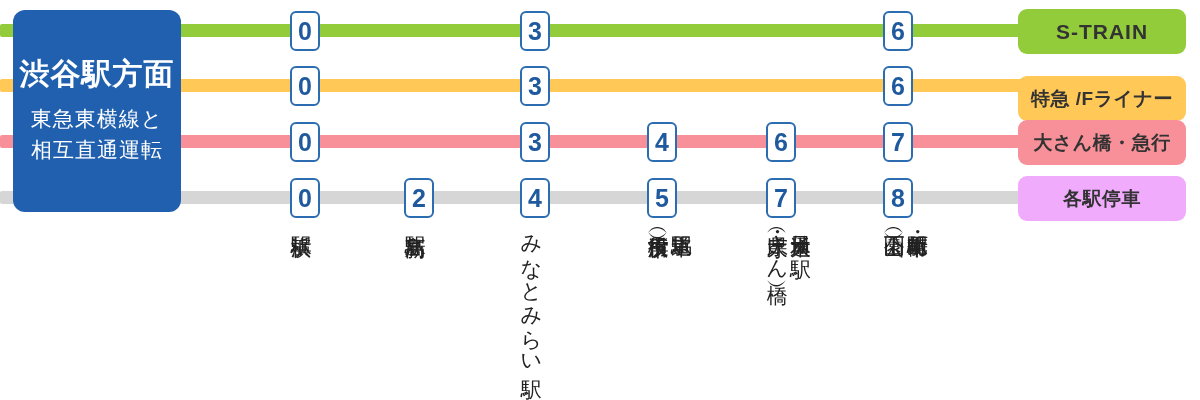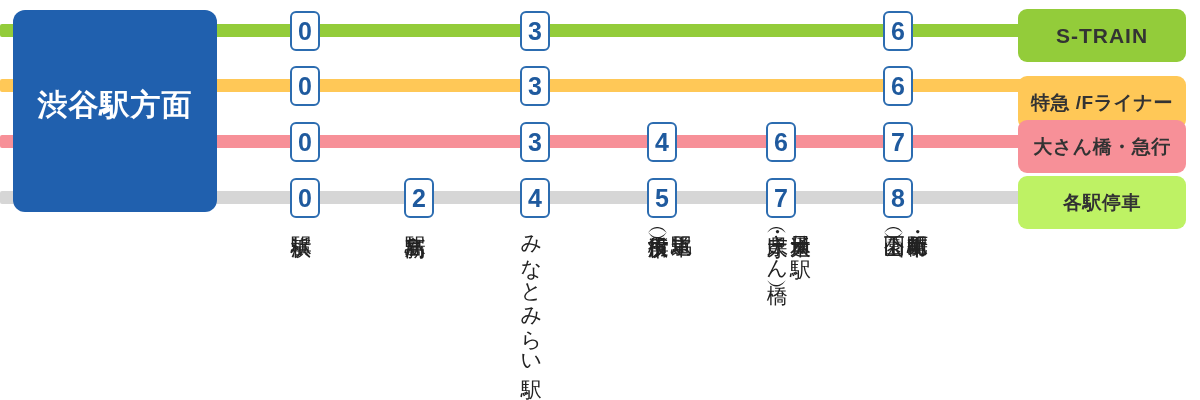--- a/index.html
+++ b/index.html
@@ -26,21 +26,21 @@
     left: 0;
     height: 13px;
     border-radius: 2px;
   }
 
   
   .type-label {
     position: absolute;
     left: 1018px;
     width: 168px;
-    height: 53px;
+    height: 45px;
     border-radius: 9px;
     display: flex;
     align-items: center;
     justify-content: center;
     font-size: 19px;
     font-weight: bold;
     color: #333333;
     letter-spacing: 0.5px;
     box-sizing: border-box;
     text-align: right;
@@ -94,21 +94,21 @@
   .station .vsub {
     font-size: 21px;
     margin-right: 1px;
   }
 
   
   #origin-panel {
     position: absolute;
     left: 13px;
     top: 10px;
-    width: 204px;
+    width: 168px;
     height: 202px;
     background: #2060ae;
     border-radius: 12px;
     display: flex;
     flex-direction: column;
     align-items: center;
     justify-content: center;
     box-sizing: border-box;
   }
   #origin-title {
@@ -136,21 +136,21 @@
       <div class="line-bar" style="top: 24px; width: 1030px; background: rgb(147, 204, 58);"></div>
       <div class="line-bar" style="top: 79px; width: 1030px; background: rgb(255, 200, 87);"></div>
       <div class="line-bar" style="top: 135px; width: 1030px; background: rgb(247, 144, 152);"></div>
       <div class="line-bar" style="top: 191px; width: 1030px; background: rgb(214, 214, 214);"></div>
     </div>
 
   <div id="type-labels-layer">
       <div class="type-label latin" style="top: 9px; background: rgb(147, 204, 58);">S-TRAIN</div>
       <div class="type-label" style="top: 76px; background: rgb(255, 200, 87);">特急 /Fライナー</div>
       <div class="type-label" style="top: 120px; background: rgb(247, 144, 152);">大さん橋・急行</div>
-      <div class="type-label" style="top: 176px; background: #bef264;">各駅停車</div>
+      <div class="type-label" style="top: 176px; background: #f0abfc;">各駅停車</div>
     </div>
 
   <div id="badges-layer">
       <div class="badge" style="top: 11px; left: 305px;">0</div>
       <div class="badge" style="top: 11px; left: 535px;">3</div>
       <div class="badge" style="top: 11px; left: 898px;">6</div>
       <div class="badge" style="top: 66px; left: 305px;">0</div>
       <div class="badge" style="top: 66px; left: 535px;">3</div>
       <div class="badge" style="top: 66px; left: 898px;">6</div>
       <div class="badge" style="top: 122px; left: 305px;">0</div>
@@ -185,15 +185,19 @@
         <div class="vsub">（県庁・大さん橋）</div>
       </div>
       <div class="station" style="left: 883px;">
         <div class="vname">元町・中華街駅</div>
         <div class="vsub">（山下公園）</div>
       </div>
     </div>
 
   <div id="origin-panel">
     <div id="origin-title">渋谷駅方面</div>
+    <div id="origin-sub">
+      <div>東急東横線と</div>
+      <div>相互直通運転</div>
+    </div>
   </div>
 
 </div>
 
 </body></html>

